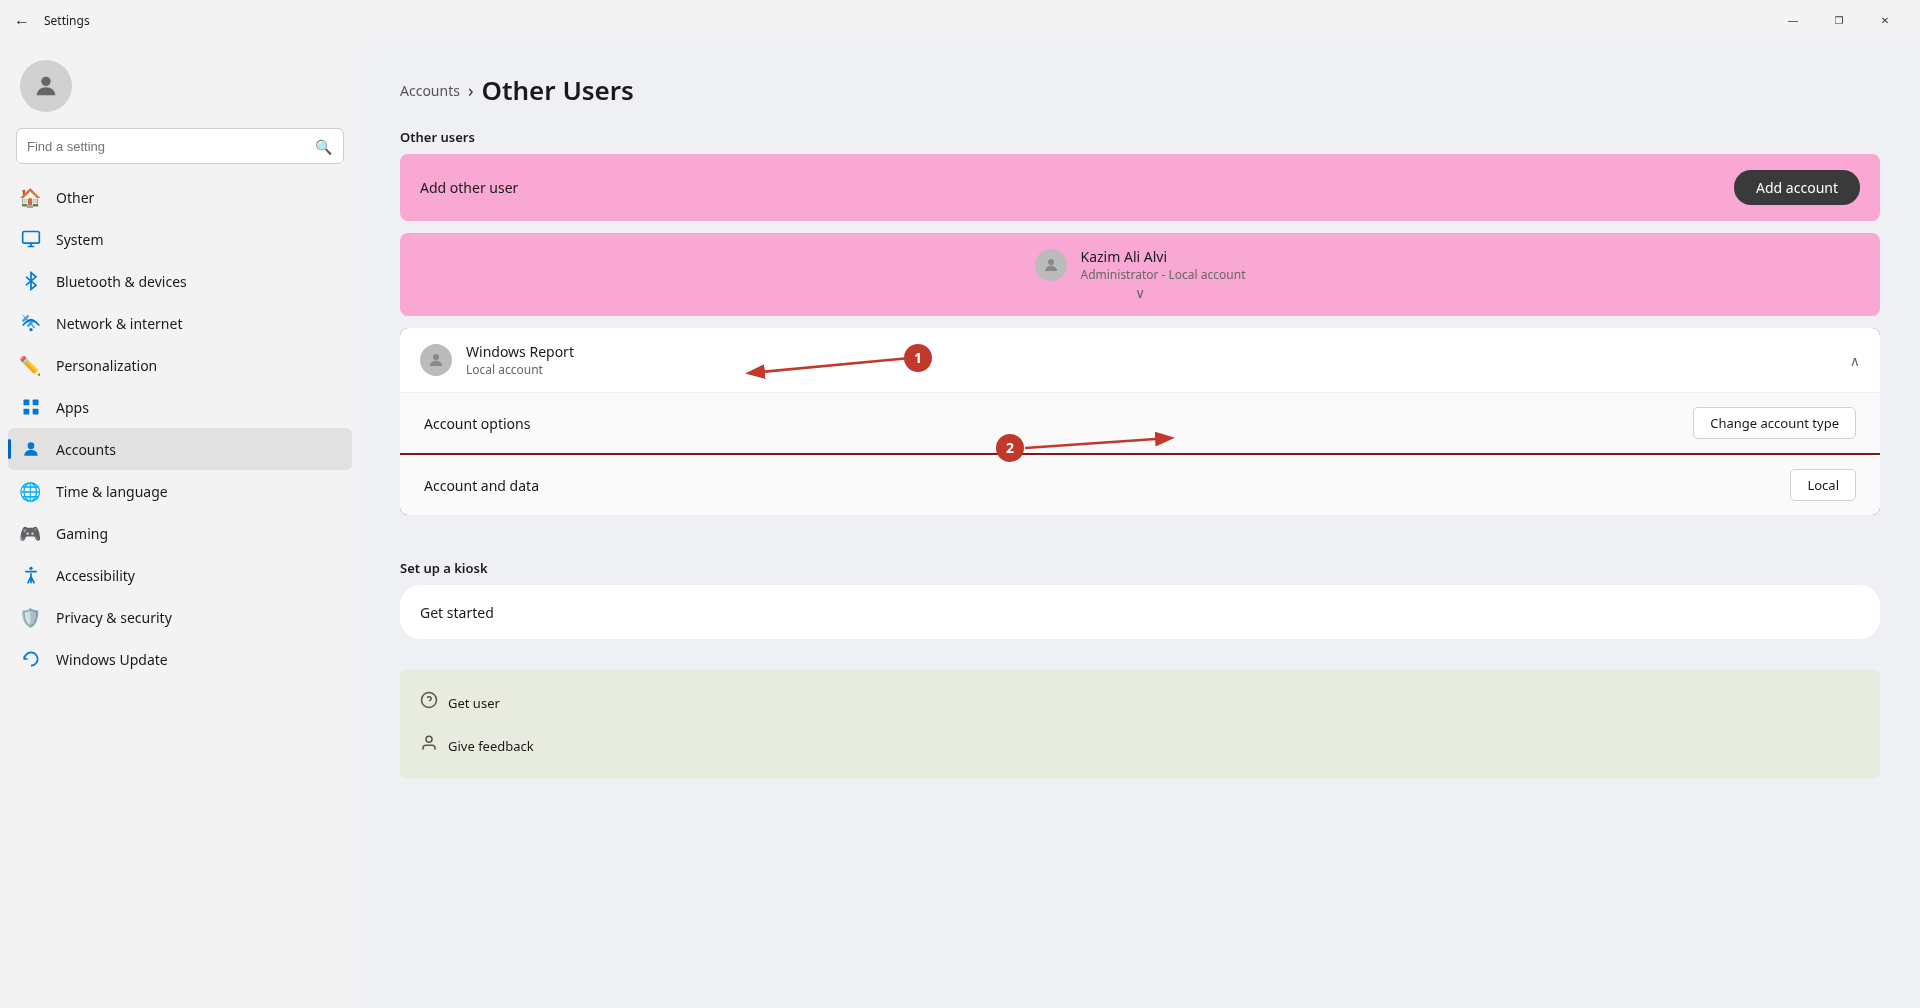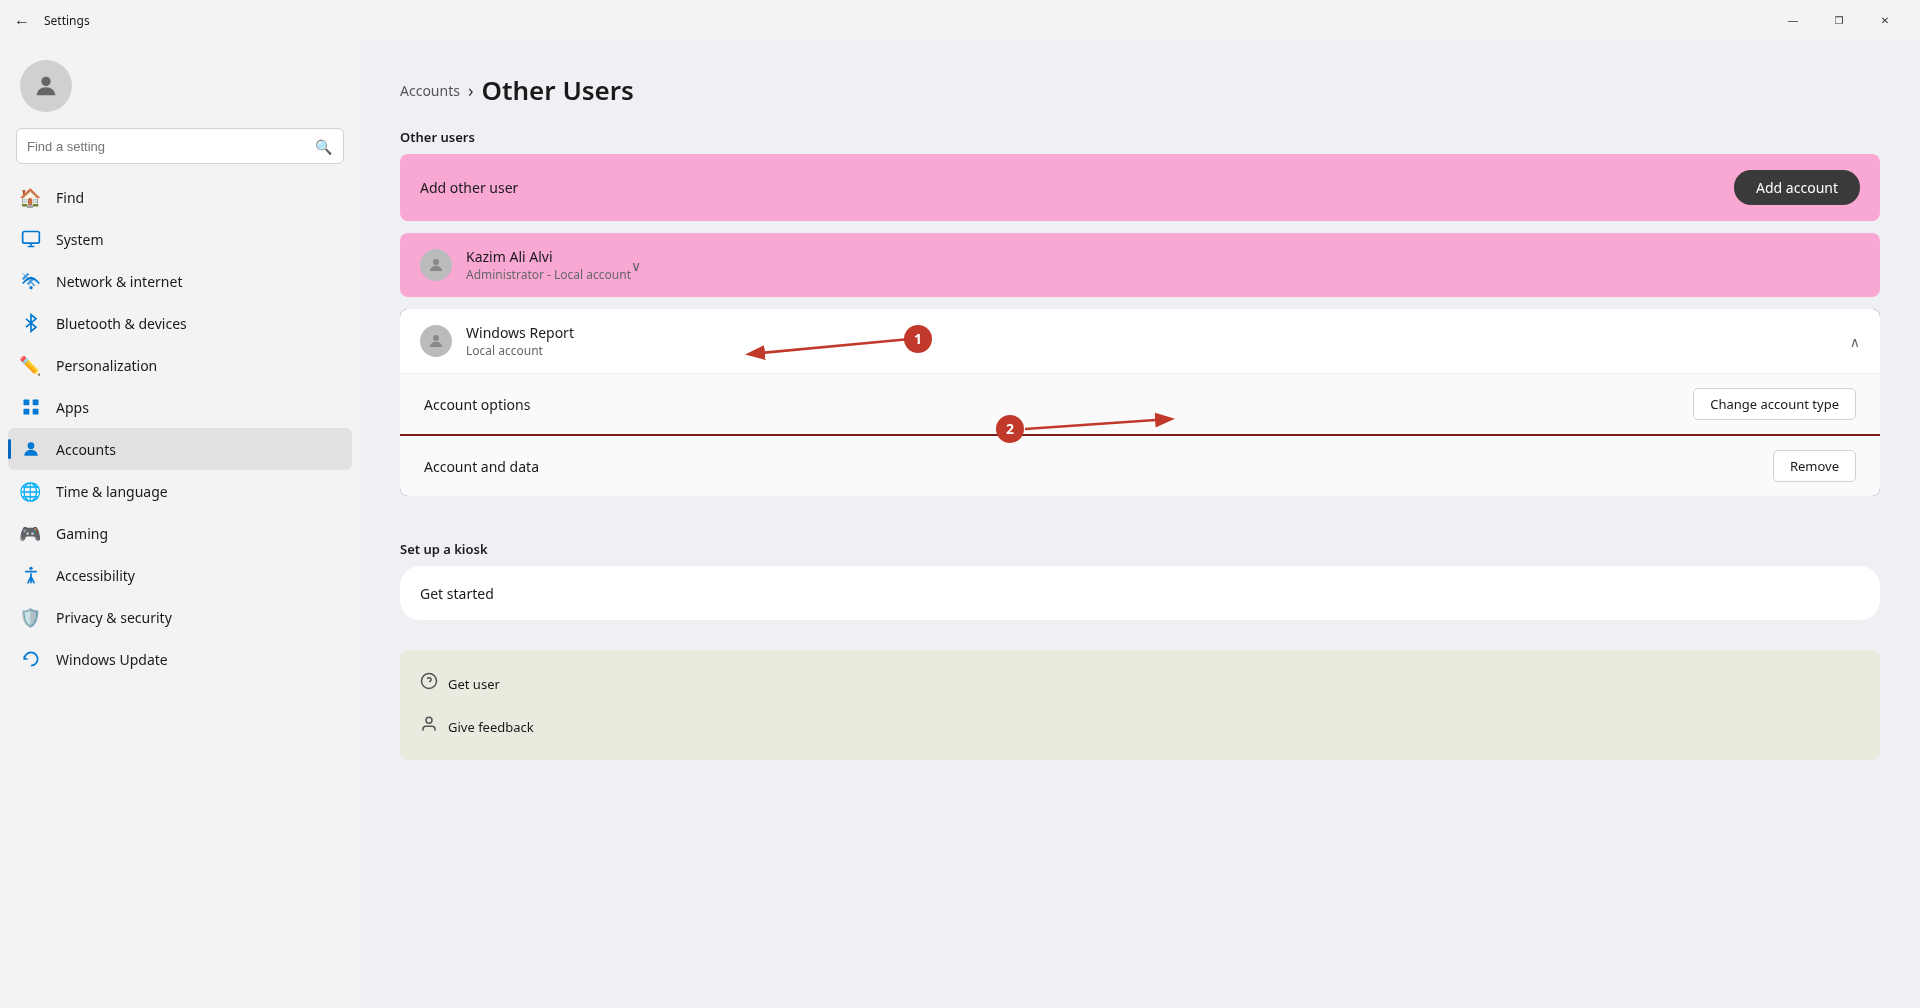--- a/index.html
+++ b/index.html
@@ -201,22 +201,24 @@
       border-radius: 17px;
       padding: 8px 22px;
       font-size: 14px;
       cursor: pointer;
       font-family: inherit;
     }
 
     .user-row {
       display: flex;
       align-items: center;
+      justify-content: space-between;
       padding: 14px 20px;
       cursor: pointer;
+      flex-direction: column;
     }
 
     .user-info {
       display: flex;
       align-items: center;
       gap: 14px;
     }
     .user-avatar {
       width: 32px;
       height: 32px;
@@ -339,49 +341,49 @@
     </div>
 
     <div class="search-box">
       <input type="text" placeholder="Find a setting" style="">
       <span class="search-icon-svg">🔍</span>
     </div>
 
     <nav class="sidebar-nav">
       <div class="nav-item">
         <span class="nav-icon">🏠</span>
-        <span>Find</span>
+        <span>Other</span>
       </div>
       <div class="nav-item">
         <span class="nav-icon">
           <svg width="20" height="20" viewBox="0 0 24 24" fill="none" stroke="#0078d4" stroke-width="2">
               <rect x="2" y="3" width="20" height="14" rx="2"></rect>
               <path d="M8 21h8M12 17v4"></path>
             </svg>
         </span>
         <span>System</span>
+      </div>
+      <div class="nav-item">
+        <span class="nav-icon">
+          <svg width="20" height="20" viewBox="0 0 24 24" fill="none" stroke="#0078d4" stroke-width="2">
+              <path d="M6 7l12 10-6 5V2l6 5L6 17"></path>
+            </svg>
+        </span>
+        <span>Bluetooth &amp; devices</span>
       </div>
       <div class="nav-item">
         <span class="nav-icon">
           <svg width="20" height="20" viewBox="0 0 24 24" fill="#0078d4">
               <path d="M1 1l4 4 3-3 2 2-3 3 4 4 3-3 2 2-3 3 4 4-1.5 1.5L12 14l-3 3-2-2 3-3L6 8 3 11 1 9l3-3L1 1z" opacity="0.7"></path>
               <path d="M5 12 Q12 4 19 12" stroke="#0078d4" fill="none" stroke-width="2"></path>
               <path d="M2 15 Q12 3 22 15" stroke="#0078d4" fill="none" stroke-width="2"></path>
               <circle cx="12" cy="20" r="2" fill="#0078d4"></circle>
             </svg>
         </span>
         <span>Network &amp; internet</span>
-      </div>
-      <div class="nav-item">
-        <span class="nav-icon">
-          <svg width="20" height="20" viewBox="0 0 24 24" fill="none" stroke="#0078d4" stroke-width="2">
-              <path d="M6 7l12 10-6 5V2l6 5L6 17"></path>
-            </svg>
-        </span>
-        <span>Bluetooth &amp; devices</span>
       </div>
       <div class="nav-item">
         <span class="nav-icon">✏️</span>
         <span>Personalization</span>
       </div>
       <div class="nav-item">
         <span class="nav-icon">
           <svg width="20" height="20" viewBox="0 0 24 24" fill="#0078d4">
               <rect x="3" y="3" width="7" height="7" rx="1"></rect>
               <rect x="14" y="3" width="7" height="7" rx="1"></rect>
@@ -488,21 +490,21 @@
           <span class="chevron">∧</span>
         </div>
 
         <div class="expanded-options">
           <div class="option-row">
             <span class="option-label">Account options</span>
             <button class="option-btn">Change account type</button>
           </div>
           <div class="option-row">
             <span class="option-label">Account and data</span>
-            <button class="option-btn">Remove</button>
+            <button class="option-btn">Local</button>
           </div>
         </div>
       </div>
 
       <div style="position:absolute; top:-10px; left:260px; pointer-events:none; z-index:10;">
         <svg width="300" height="80" viewBox="0 0 300 80">
 
           <line x1="250" y1="40" x2="90" y2="55" stroke="#c0392b" stroke-width="2.5" marker-end="url(#arrow1)"></line>
           <defs>
             <marker id="arrow1" markerWidth="8" markerHeight="8" refX="6" refY="3" orient="auto">

